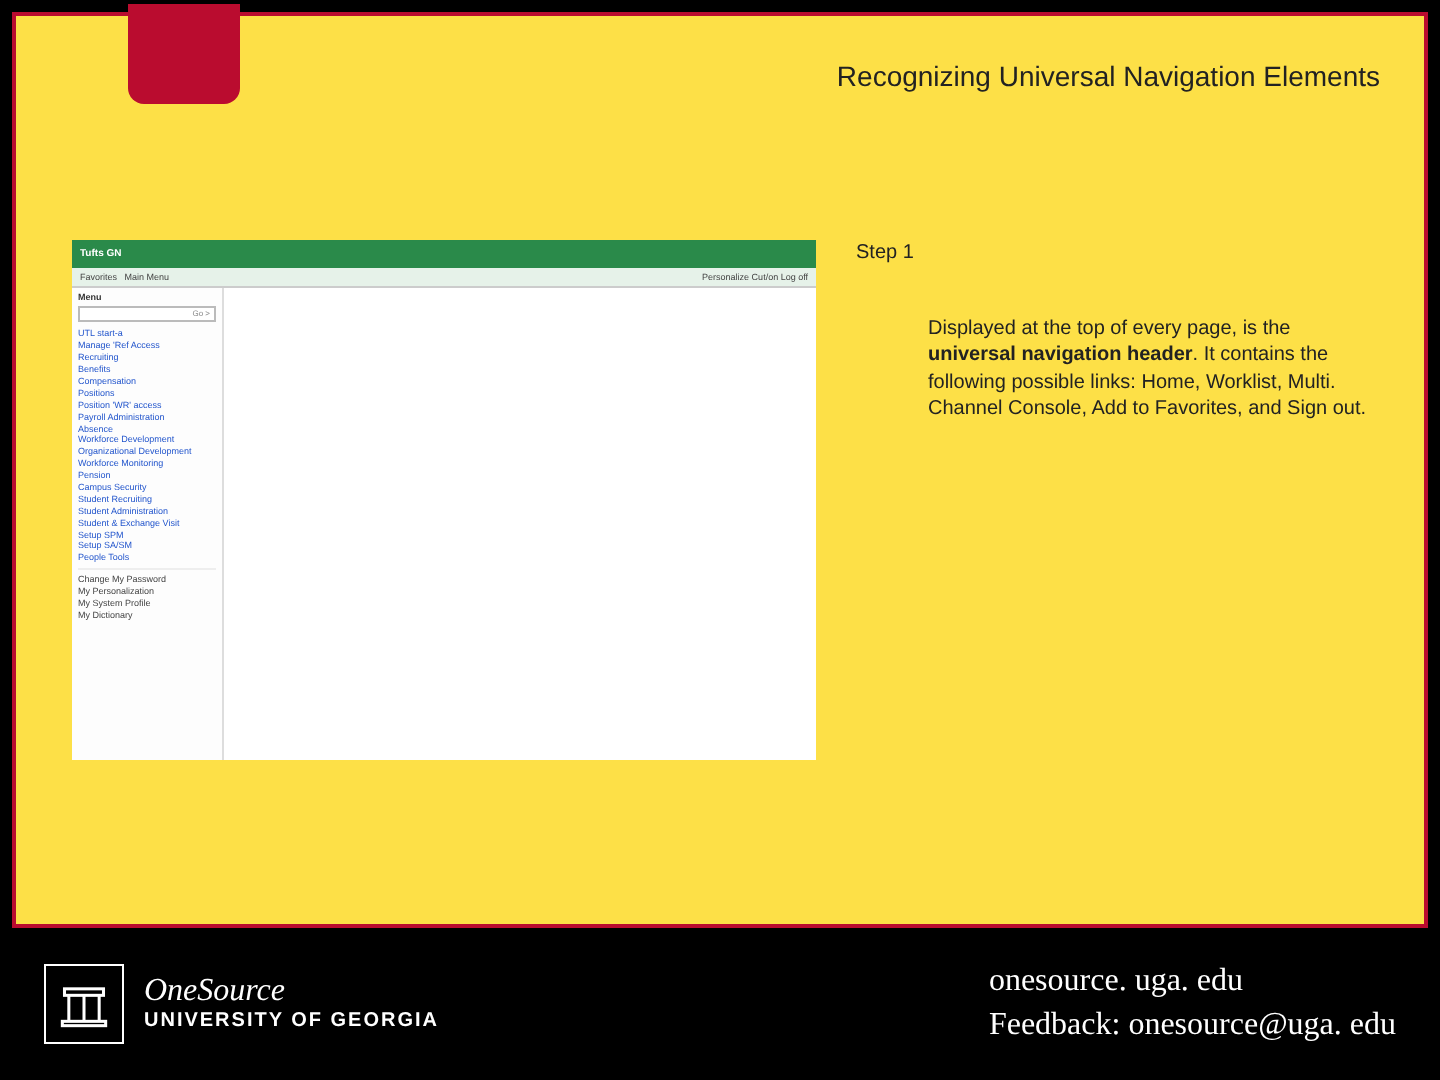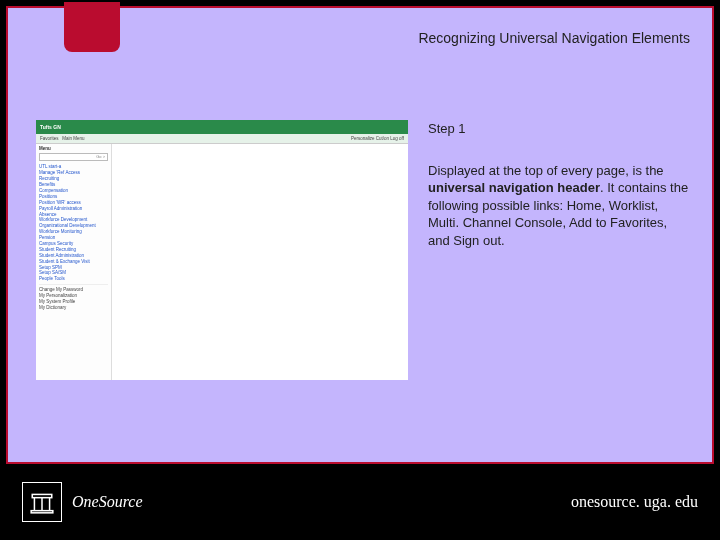--- a/index.html
+++ b/index.html
@@ -6,21 +6,21 @@
   body {
     width: 720px;
     height: 540px;
     background: #000;
     font-family: Arial, Helvetica, sans-serif;
     position: relative;
     overflow: hidden;
   }
   .slide {
     position: absolute;
-    background: #c4b5fd;
+    background: #fde047;
     border: 2px solid #ba0c2f;
     top: 6px;
     left: 6px;
     right: 6px;
     bottom: 76px;
   }
   .red-tab {
     position: absolute;
     top: -6px;
     left: 56px;
@@ -94,26 +94,26 @@
     font-size:4px;
   }
   .ss-side .itm { margin: 0.5px 0; white-space: nowrap; overflow:hidden; }
   .ss-side .sub { color:#444; margin-top:2px; padding-top:2px; border-top:1px solid #eee;}
   .ss-main { flex:1; background:#fff; }
   .content {
     position: absolute;
     top: 112px;
     left: 420px;
     right: 22px;
-    font-size: 13px;
+    font-size: 10px;
     color: #222;
     line-height: 1.35;
   }
   .content .step { margin-bottom: 24px; }
-  .content p { margin-bottom: 18px; }
+  .content p { margin-bottom: 18px; margin-left: 36px; }
   .footer {
     position: absolute;
     left: 0; right: 0; bottom: 0;
     height: 76px;
     background: #000;
     color: #fff;
     display: flex;
     align-items: center;
     justify-content: space-between;
     padding: 0 22px;
@@ -199,18 +199,20 @@
       <svg viewBox="0 0 24 24" fill="none" stroke="#fff" stroke-width="1.4">
         <rect x="2" y="20" width="20" height="2"></rect>
         <rect x="3" y="5" width="18" height="3"></rect>
         <line x1="5" y1="8" x2="5" y2="20"></line>
         <line x1="12" y1="8" x2="12" y2="20"></line>
         <line x1="19" y1="8" x2="19" y2="20"></line>
       </svg>
     </div>
     <div class="logo-text">
       <span class="onesource">OneSource</span>
+      <span class="uga">UNIVERSITY OF GEORGIA</span>
     </div>
   </div>
   <div class="footer-right">
     <div>onesource. uga. edu</div>
+    <div>Feedback: onesource@uga. edu</div>
   </div>
 </div>
 
 </body></html>

